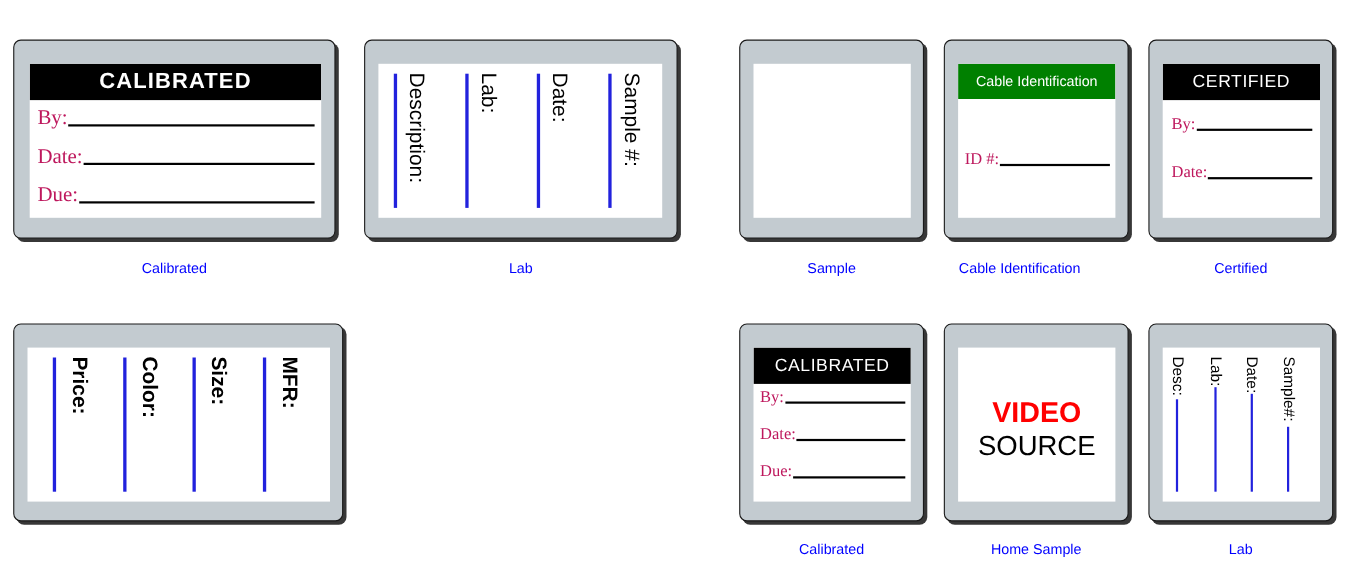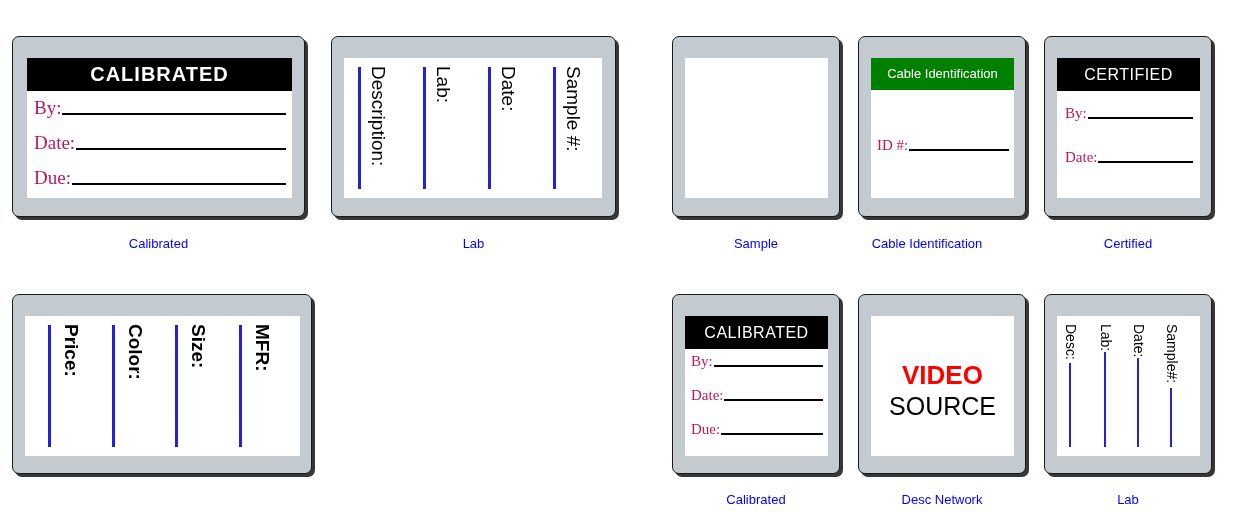--- a/index.html
+++ b/index.html
@@ -227,21 +227,21 @@
 
   <div class="cell" style="left:858px;top:294px;width:168px;height:225px;">
     <div class="card" style="width:168px;height:180px;">
       <div class="inner" style="left:12px;top:21px;width:143px;height:140px;">
         <div class="srcvid" style="top:44px;">
           <div class="l1" style="font-size:26px;line-height:30px;">VIDEO</div>
           <div class="l2" style="font-size:25px;line-height:32px;">SOURCE</div>
         </div>
       </div>
     </div>
-    <div class="caption" style="top:198px;">Desc Network</div>
+    <div class="caption" style="top:198px;">Home Sample</div>
   </div>
 
   <div class="cell" style="left:1044px;top:294px;width:168px;height:225px;">
     <div class="card" style="width:168px;height:180px;">
       <div class="inner" style="left:12px;top:21px;width:143px;height:140px;">
         <div class="vcol" style="left:12px;width:34px;">
           <div class="vline" style="left:0px;top:47px;height:84px;width:2px;"></div>
           <div class="vtext" style="left:9px;top:8px;font-size:14px;">Desc:</div>
         </div>
         <div class="vcol" style="left:47px;width:34px;">

